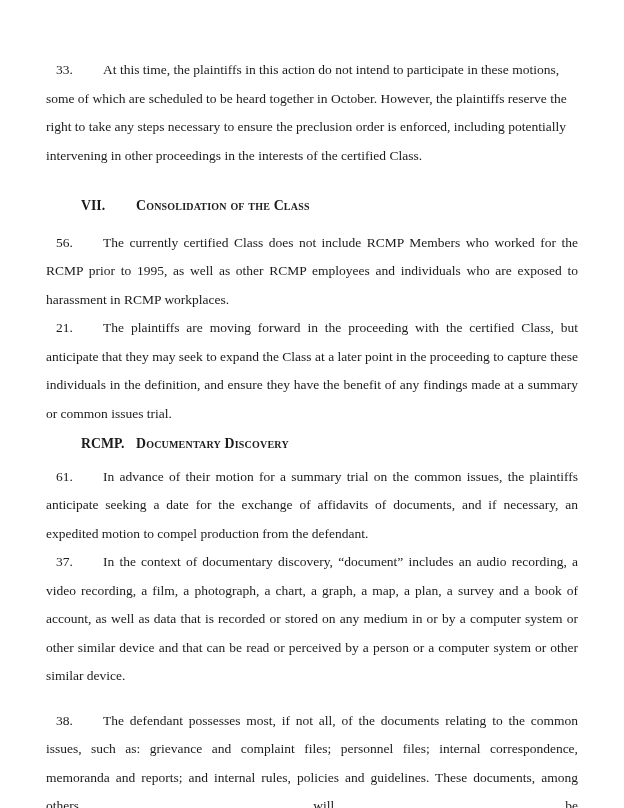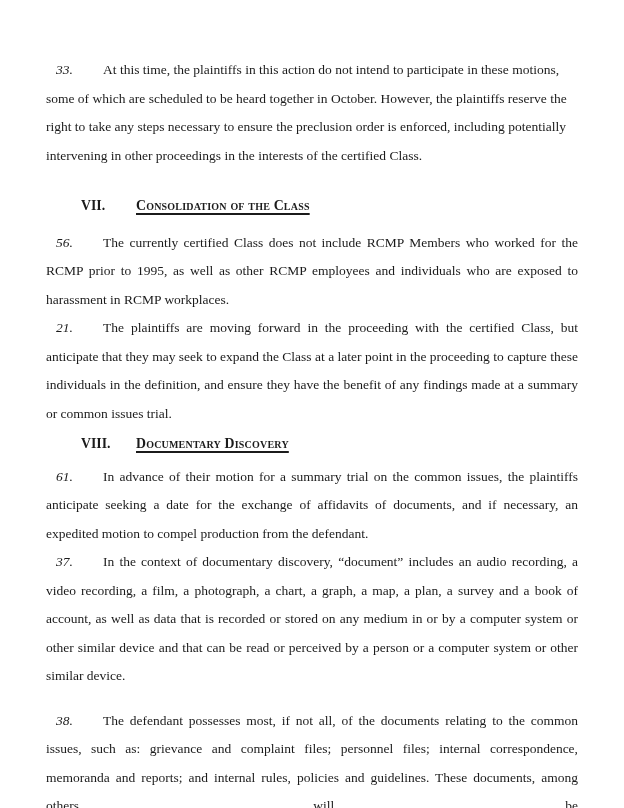--- a/index.html
+++ b/index.html
@@ -30,39 +30,37 @@
     text-align: justify;
   }
   p.para.justify-last {
     text-align-last: justify;
     margin-top: 16px;
   }
   .pnum {
     display: inline-block;
     width: 47px;
     text-indent: 0;
-    font-style: italic;
   }
   .heading {
     margin: 0;
     line-height: 28.5px;
     font-size: 13.8px;
     font-weight: bold;
     text-indent: 11px;
     white-space: nowrap;
   }
   .heading .hnum {
     display: inline-block;
     width: 55px;
     text-indent: 0;
     margin-left: 24px;
   }
   .heading .htitle {
     font-variant: small-caps;
-    text-decoration: underline;
     text-decoration-thickness: 1.5px;
     text-underline-offset: 3px;
     letter-spacing: 0.2px;
   }
   .h7 { margin: 22px 0 8px 0; }
   .h8 { margin: 2px 0 4px 0; }
   .p37 { margin-top: 2px; }
   .page-number {
     margin-top: 2px;
     text-align: center;
@@ -75,21 +73,21 @@
 <div class="page">
 
   <p class="para ragged"><span class="pnum">33.</span><span class="ptext">At this time, the plaintiffs in this action do not intend to participate in these motions, some of which are scheduled to be heard together in October. However, the plaintiffs reserve the right to take any steps necessary to ensure the preclusion order is enforced, including potentially intervening in other proceedings in the interests of the certified Class.</span></p>
 
   <h2 class="heading h7"><span class="hnum">VII.</span><span class="htitle">Consolidation of the Class</span></h2>
 
   <p class="para justified"><span class="pnum">56.</span><span class="ptext">The currently certified Class does not include RCMP Members who worked for the RCMP prior to 1995, as well as other RCMP employees and individuals who are exposed to harassment in RCMP workplaces.</span></p>
 
   <p class="para justified"><span class="pnum">21.</span><span class="ptext">The plaintiffs are moving forward in the proceeding with the certified Class, but anticipate that they may seek to expand the Class at a later point in the proceeding to capture these individuals in the definition, and ensure they have the benefit of any findings made at a summary or common issues trial.</span></p>
 
-  <h2 class="heading h8"><span class="hnum">VIII.</span><span class="htitle">Documentary Discovery</span></h2>
+  <h2 class="heading h8"><span class="hnum">RCMP.</span><span class="htitle">Documentary Discovery</span></h2>
 
   <p class="para justified"><span class="pnum">61.</span><span class="ptext">In advance of their motion for a summary trial on the common issues, the plaintiffs anticipate seeking a date for the exchange of affidavits of documents, and if necessary, an expedited motion to compel production from the defendant.</span></p>
 
   <p class="para justified p37"><span class="pnum">37.</span><span class="ptext">In the context of documentary discovery, “document” includes an audio recording, a video recording, a film, a photograph, a chart, a graph, a map, a plan, a survey and a book of account, as well as data that is recorded or stored on any medium in or by a computer system or other similar device and that can be read or perceived by a person or a computer system or other similar device.</span></p>
 
   <p class="para justified justify-last"><span class="pnum">38.</span><span class="ptext">The defendant possesses most, if not all, of the documents relating to the common issues, such as: grievance and complaint files; personnel files; internal correspondence, memoranda and reports; and internal rules, policies and guidelines. These documents, among others, will be</span></p>
 
   <div class="page-number">8</div>
 
 </div>

